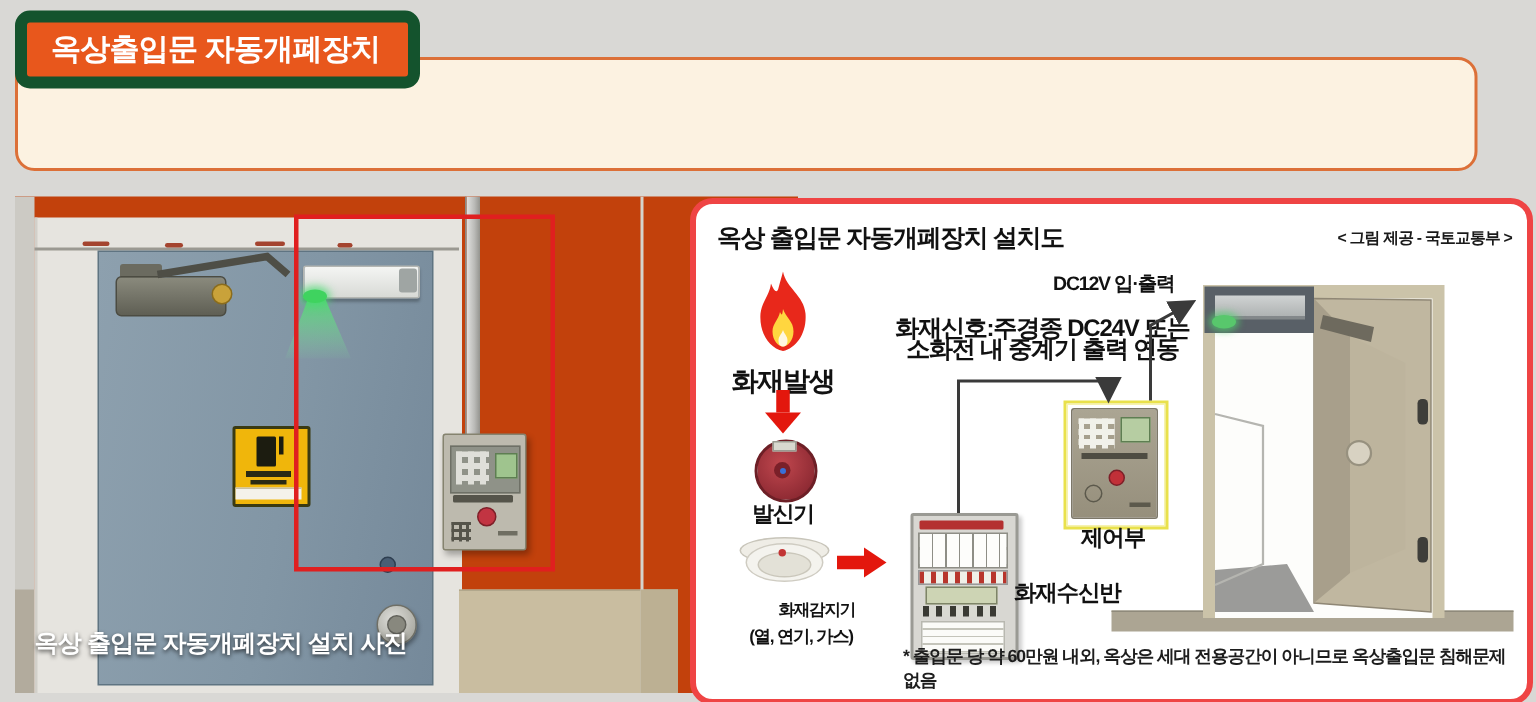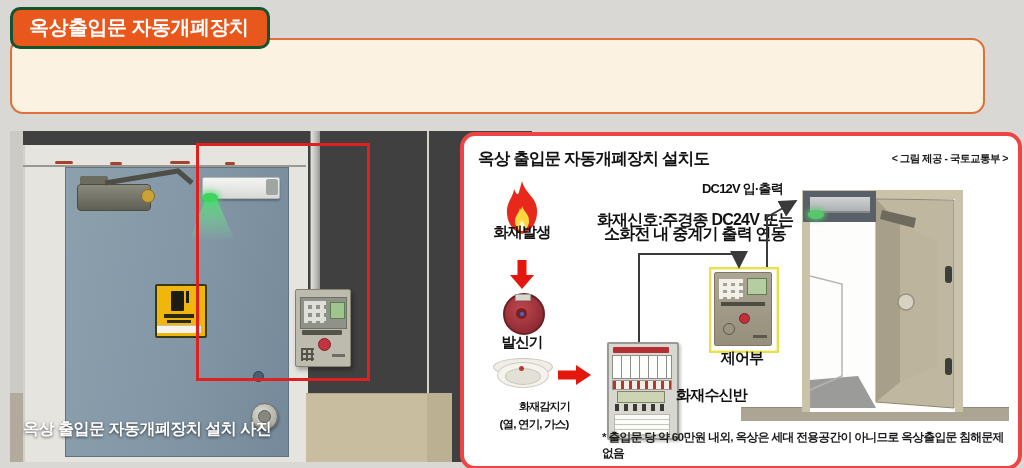--- a/index.html
+++ b/index.html
@@ -1,27 +1,27 @@
 <!DOCTYPE html>
 <html><head>
 <meta charset="utf-8">
 <style>
   html,body{margin:0;padding:0;}
   body{width:1024px;height:468px;background:#d9d8d5;font-family:"Liberation Sans","DejaVu Sans",sans-serif;position:relative;overflow:hidden;}
   .abs{position:absolute;}
 
   
   .title-badge{left:10px;top:7px;background:#e8571c;color:#fff;font-size:20px;font-weight:800;
-    padding:4px 18px 5px 16px;border:3px solid #14532d;border-radius:10px;letter-spacing:-0.5px;z-index:5;}
+    padding:4px 18px 5px 16px;border:8px solid #14532d;border-radius:10px;letter-spacing:-0.5px;z-index:5;}
   .desc-box{left:10px;top:38px;width:971px;height:72px;background:#fcf2e1;border:2px solid #dc7038;border-radius:13px;z-index:1;}
   .desc-text{left:28px;top:49px;width:960px;color:#3a3a3a;font-size:17.5px;font-weight:600;letter-spacing:-0.6px;line-height:29px;}
   .desc-text2{left:28px;top:78px;width:960px;color:#3a3a3a;font-size:17.5px;font-weight:600;letter-spacing:-0.6px;line-height:29px;}
 
   
-  .photo{left:10px;top:131px;width:522px;height:331px;background:#404040;overflow:hidden;}
+  .photo{left:10px;top:131px;width:522px;height:331px;background:#c2410c;overflow:hidden;}
   .ph-leftstrip{left:0;top:0;width:13px;height:331px;background:#cccac4;}
   .ph-leftstrip-low{left:0;top:262px;width:13px;height:69px;background:#b2ab9d;}
   .ph-frame{left:13px;top:14px;width:283px;height:317px;background:#e6e4df;border-left:2px solid #d2d0ca;}
   .ph-frame-topline{left:13px;top:34px;width:283px;height:2px;background:#9b9992;}
   .rust{position:absolute;height:3px;background:#a4442f;border-radius:2px;}
   .ph-door{left:55px;top:36px;width:222px;height:288px;background:linear-gradient(100deg,#8da0ae 0%,#8296a5 55%,#75899a 100%);border:1px solid #5f7482;}
   .ph-closer-plate{left:70px;top:45px;width:28px;height:10px;background:#6b6b60;border-radius:2px;}
   .ph-closer{left:67px;top:53px;width:72px;height:25px;background:linear-gradient(#8a8a7d,#5f5f54);border:1px solid #4c4c42;border-radius:4px;}
   .ph-closer-cap{left:131px;top:58px;width:12px;height:12px;background:#c9a23a;border:1px solid #8a6c1d;border-radius:50%;}
   .ph-opener{left:192px;top:46px;width:76px;height:20px;background:linear-gradient(#f4f5f3,#d8dad6);border:1px solid #b4b6b2;border-radius:2px;box-shadow:0 2px 2px rgba(0,0,0,0.25);}
@@ -53,21 +53,21 @@
   .ph-wall-low{left:296px;top:262px;width:146px;height:69px;background:#c9bda0;border-top:1px solid #b1a78c;}
   .ph-wall-edge{left:417px;top:0;width:2px;height:331px;background:#d5d3cb;}
   .ph-wall-edge-low{left:417px;top:262px;width:25px;height:69px;background:#bcb093;}
   .ph-caption{left:13px;top:288px;color:#ffffff;font-size:16px;font-weight:800;letter-spacing:-0.5px;text-shadow:0 1px 3px rgba(0,0,0,0.65);z-index:6;}
 
   
   .panel{left:460px;top:132px;width:554px;height:330px;background:#ffffff;border:4px solid #ef4444;border-radius:15px;}
   .dg-title{left:14px;top:12px;font-size:16.5px;font-weight:800;color:#111;letter-spacing:-0.8px;}
   .dg-credit{right:10px;top:16px;font-size:10.5px;font-weight:700;color:#1a1a1a;letter-spacing:-0.5px;}
   .dg-label{color:#111;font-weight:800;letter-spacing:-0.8px;text-align:center;}
-  .lab-fire{left:16px;top:87px;width:84px;font-size:15px;}
+  .lab-fire{left:16px;top:106px;width:84px;font-size:18px;}
   .lab-tx{left:16px;top:197px;width:84px;font-size:14.5px;}
   .lab-det{left:10px;top:263px;width:96px;font-size:11px;text-align:right;}
   .lab-det-sub{left:22px;top:281px;width:96px;font-size:11.5px;font-weight:700;}
   .lab-rx{left:212px;top:250px;width:80px;font-size:15px;text-align:left;}
   .lab-ctrl{left:246px;top:213px;width:64px;font-size:15px;}
   .lab-open{left:352px;top:34px;width:64px;font-size:14.5px;margin-top:36px;}
   .lab-dc{left:238px;top:44px;width:110px;font-size:13px;text-align:left;font-weight:800;}
   .lab-sig{left:118px;top:77px;width:226px;font-size:16px;line-height:14px;font-weight:700;}
 
   

